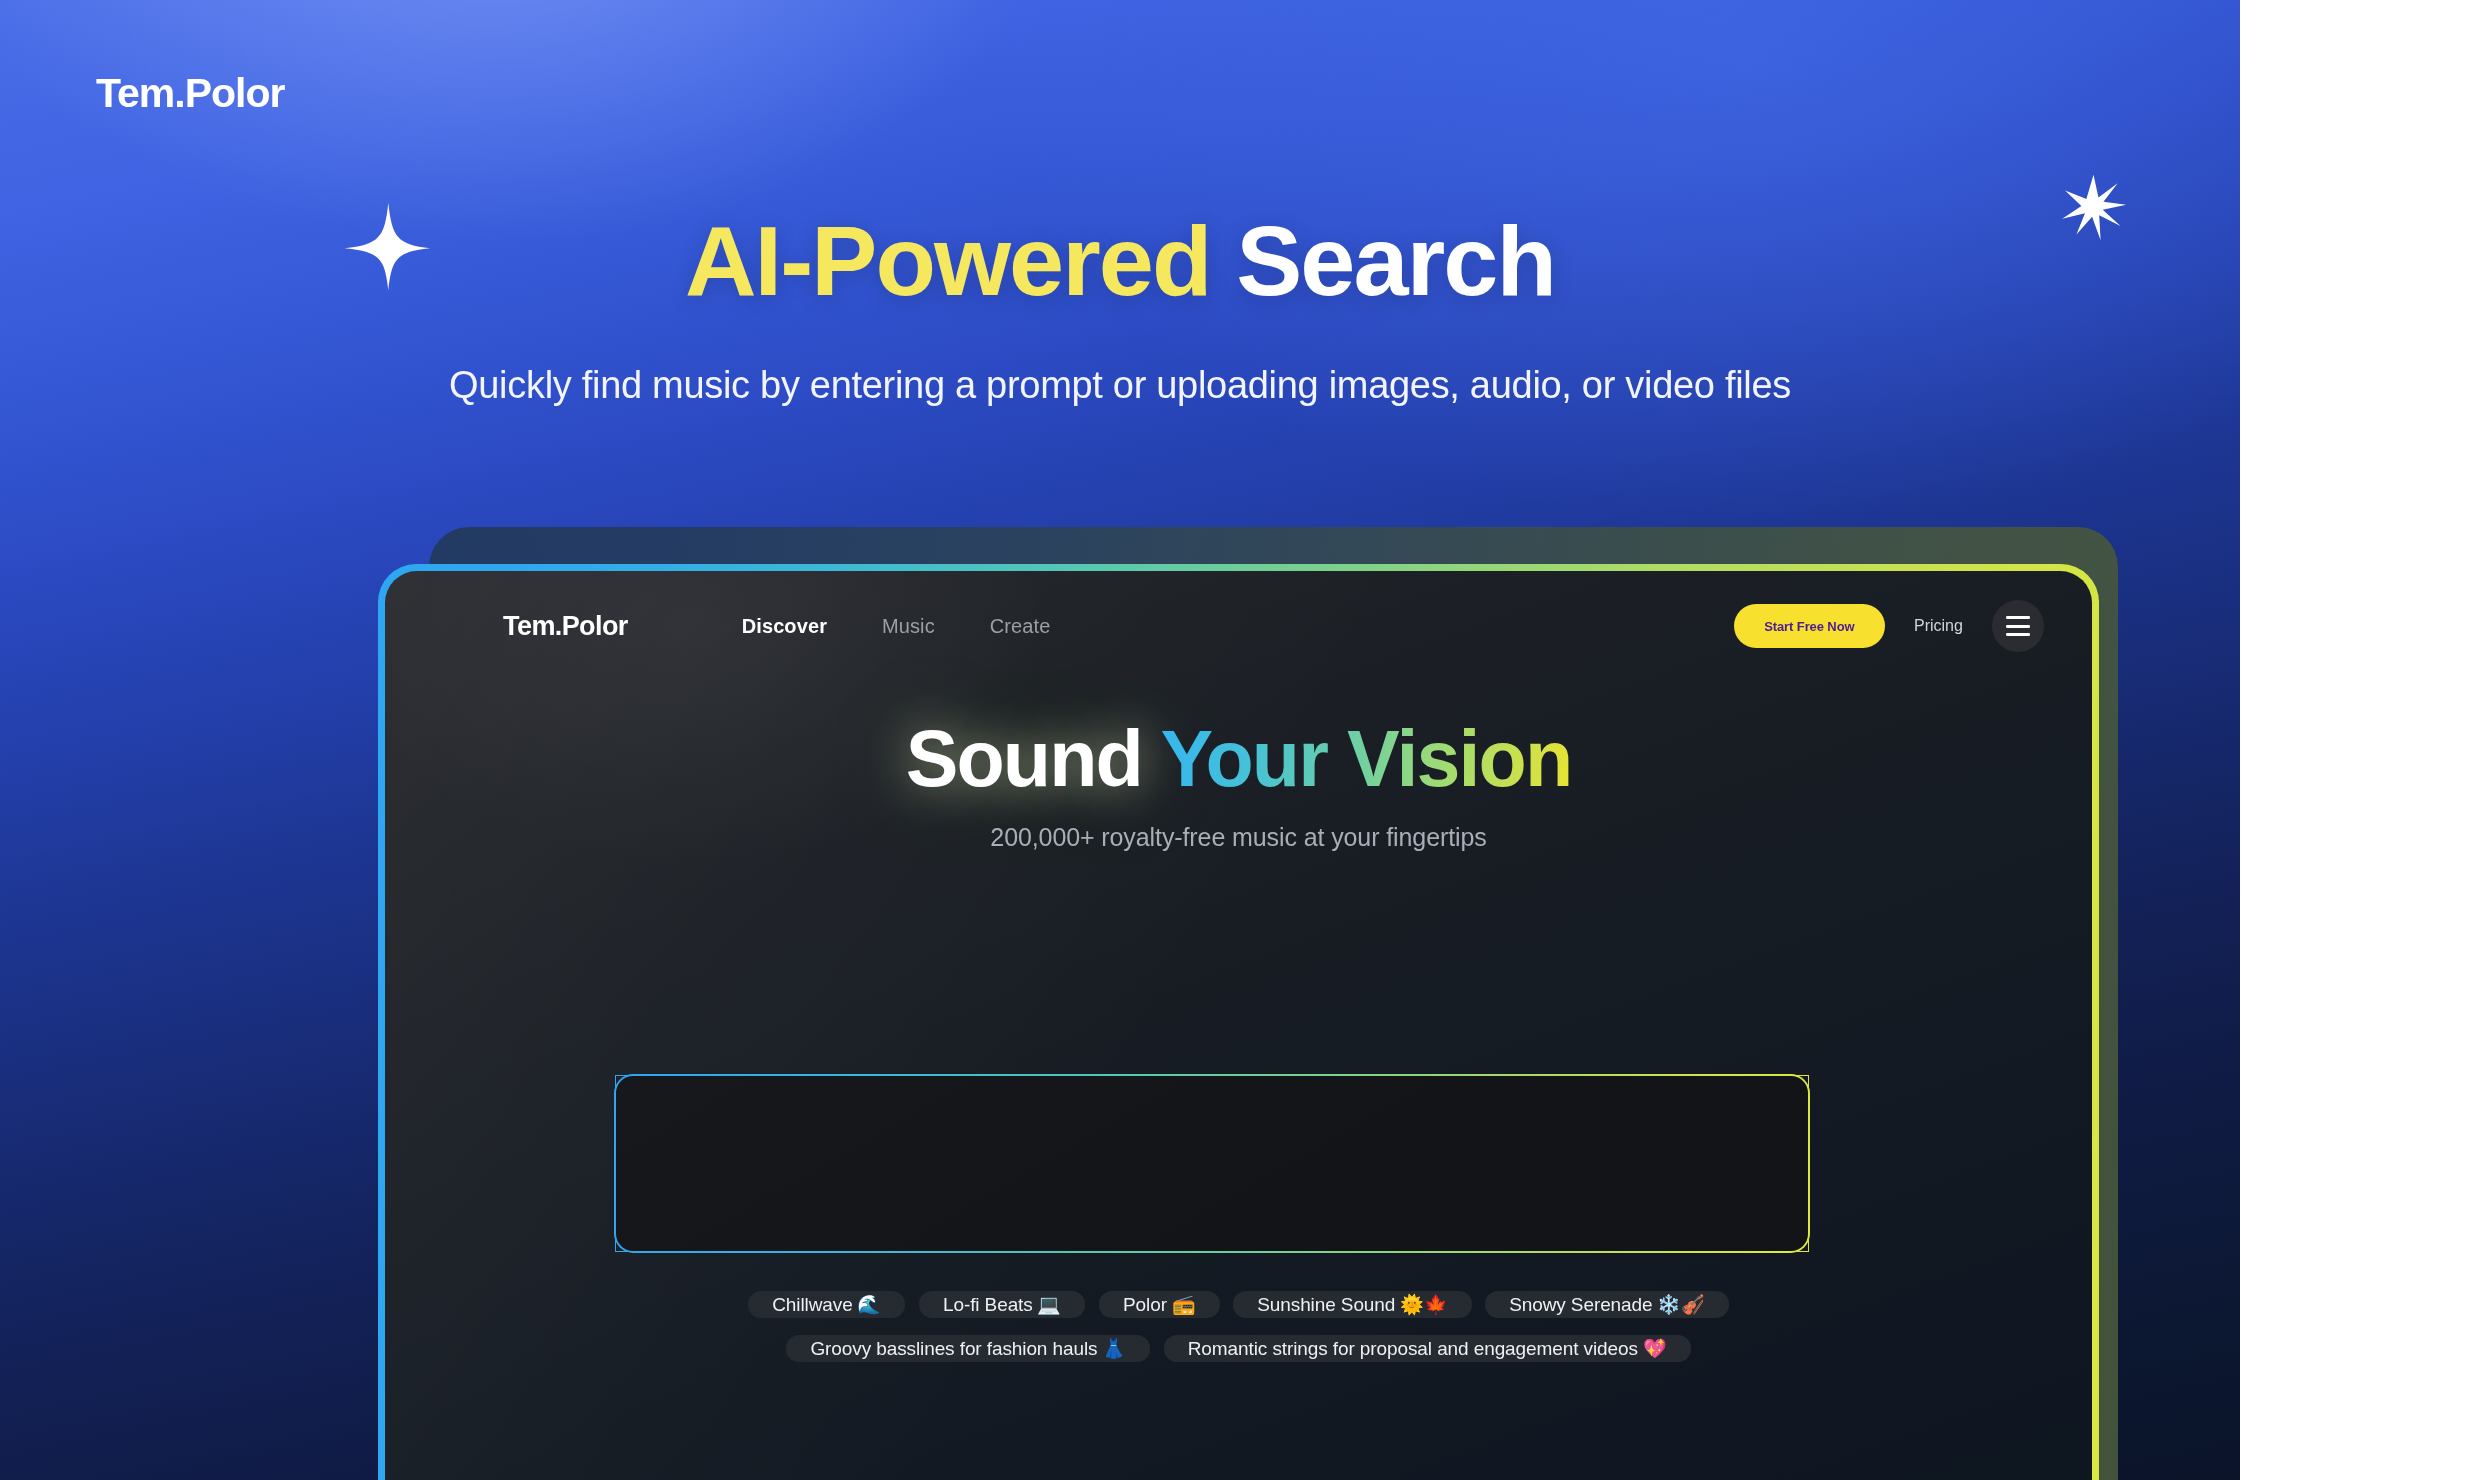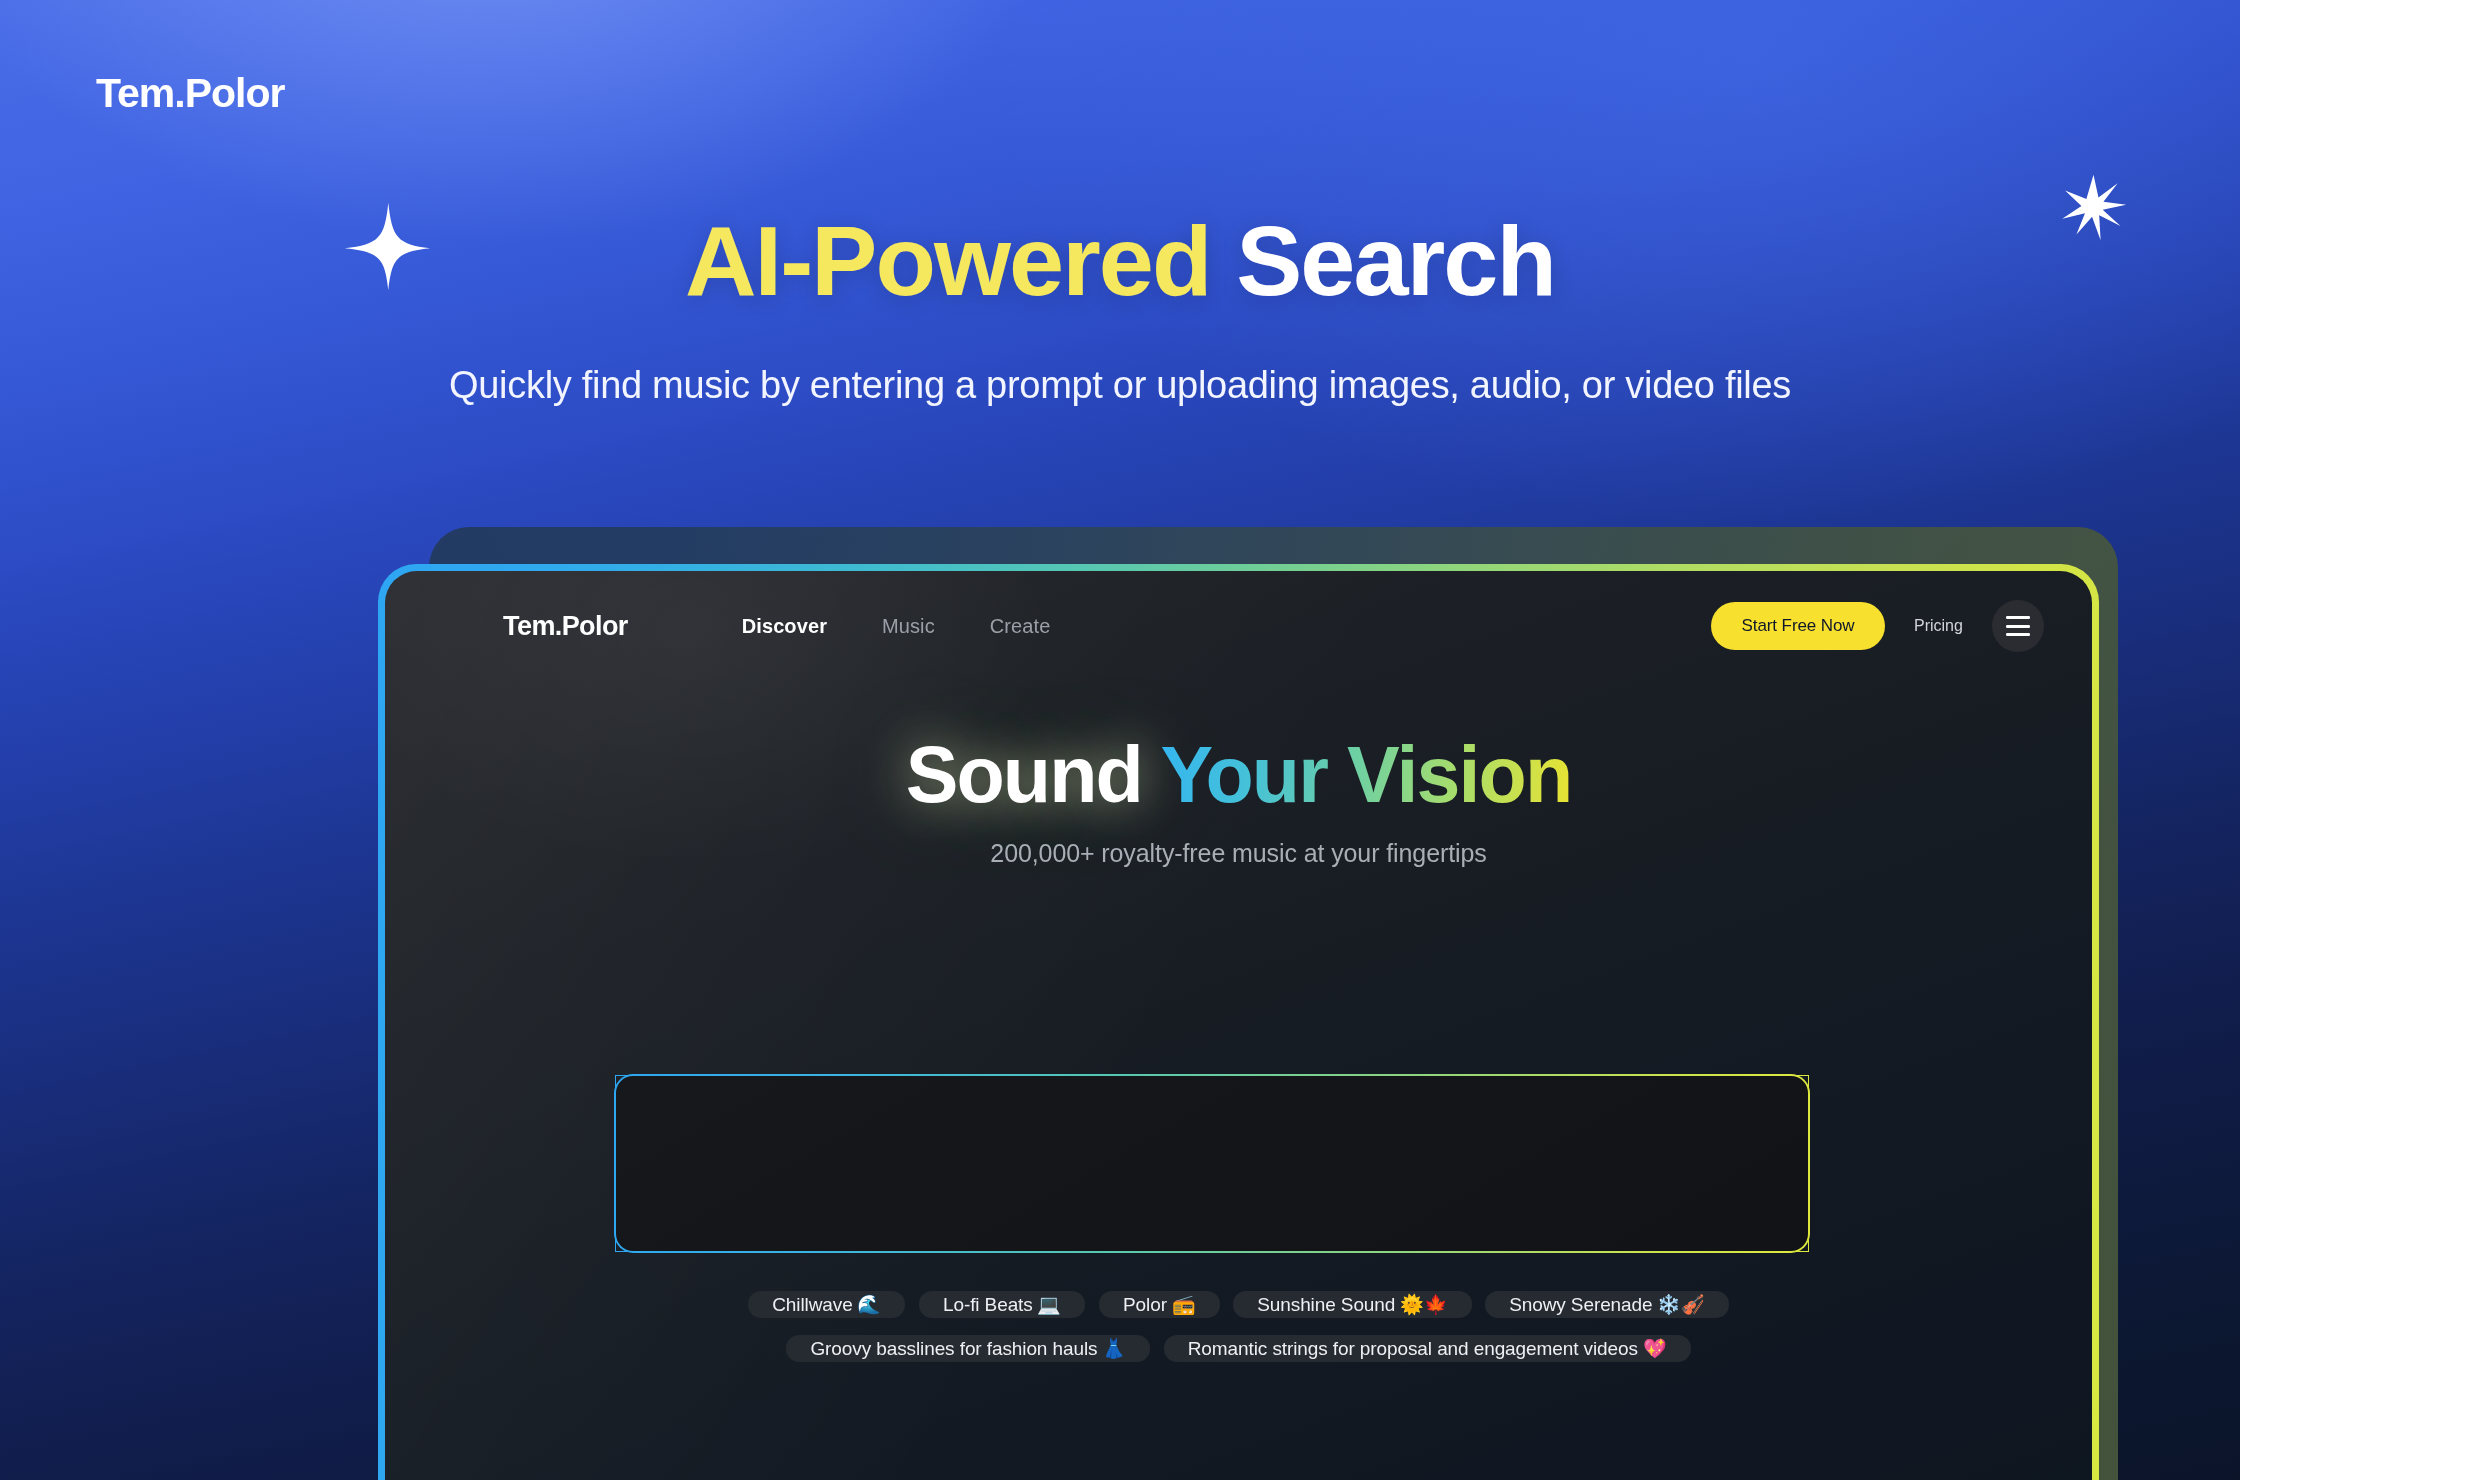--- a/index.html
+++ b/index.html
@@ -117,36 +117,36 @@
   }
   .app-brand{
     font-size:27px; font-weight:800; color:#fff;
     letter-spacing:-0.6px; font-stretch:condensed;
   }
   .nav-links{ display:flex; align-items:center; gap:55px; margin-left:114px; }
   .nav-link{ font-size:20px; color:#9ba0a8; letter-spacing:0.1px; cursor:pointer; }
   .nav-link.active{ color:#ffffff; font-weight:700; }
   .nav-right{ margin-left:auto; display:flex; align-items:center; gap:29px; }
   .cta-btn{
-    background:#f7e02e; color:#0f172a;
-    font-size:17px; font-weight:400;
+    background:#f7e02e; color:#4c1d95;
+    font-size:13px; font-weight:700;
     padding:14.3px 30.5px; border-radius:649px; border:none;
     cursor:pointer; letter-spacing:-0.1px; white-space:nowrap;
   }
   .pricing-link{ font-size:16px; color:#d2d5da; cursor:pointer; }
   .menu-btn{
     width:52px; height:52px; border-radius:50%;
     background:#2a2c31; display:flex; align-items:center;
     justify-content:center; cursor:pointer; flex-direction:column; gap:5.2px;
   }
   .menu-btn i{ display:block; width:23.4px; height:3.2px; background:#fff; border-radius:1.3px; }
 
   
   .hero{
-    position:absolute; left:0; right:0; top:163px;
+    position:absolute; left:0; right:0; top:147px;
     text-align:center;
   }
   .hero-title{
     font-size:79px; font-weight:800; letter-spacing:-1.9px; line-height:1.05;
     display:inline-block;
   }
   .hero-title .w1{
     color:#ffffff;
     text-shadow:0 0 44px rgba(228,238,180,0.55), 0 0 97px rgba(210,228,150,0.30);
   }

